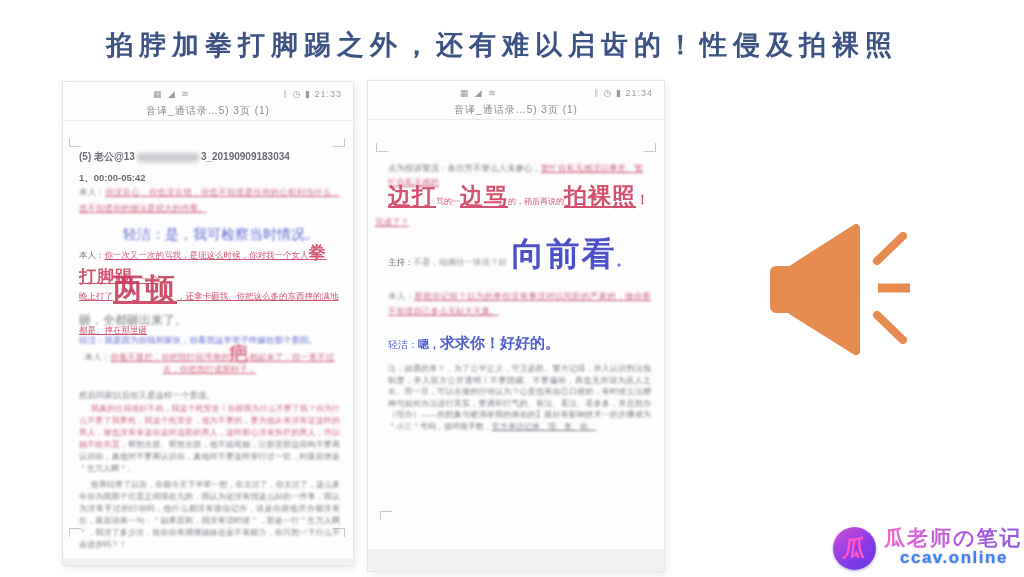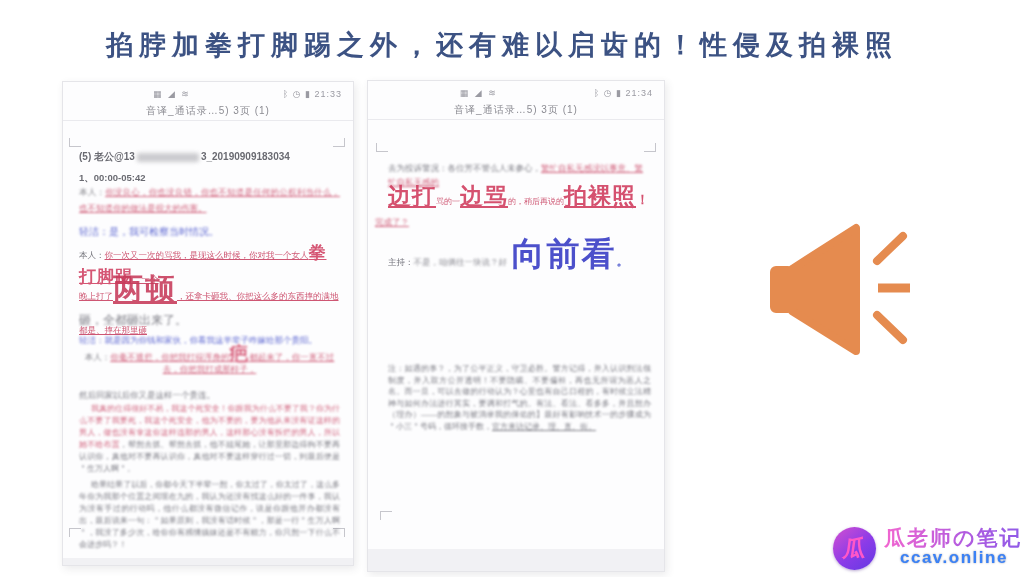--- a/index.html
+++ b/index.html
@@ -101,21 +101,21 @@
   <div class="mark br" style="right:8px;top:446px;"></div>
 
   <p class="para bold b1" style="top:66px;font-size:10px;color:#55565E;">
     <span>(5) 老公@13</span><span class="blur-box"></span><span>3_20190909183034</span>
   </p>
   <p class="para bold b1" style="top:88px;font-size:9.5px;color:#55565E;">1、00:00-05:42</p>
 
   <p class="para b2 justify" style="top:102px;font-size:8.5px;line-height:16px;">
     <span class="gray-label">本人：</span><span class="red">你没良心，你也没良错，你也不知道是任何的公权利当什么，也不知道你的做法是很大的伤害。</span>
   </p>
-  <p class="para blue b2" style="top:141px;font-size:10px;">轻洁：是，我可检察当时情况。</p>
+  <p class="para blue b2" style="top:141px;font-size:14px;margin-left:44px;">轻洁：是，我可检察当时情况。</p>
 
   <p class="para b1" style="top:160px;font-size:8.5px;line-height:22px;">
     <span class="gray-label">本人：</span><span class="red">你一次又一次的骂我，是现这么时候，你对我一个女人</span><span class="big-red">拳打脚踢</span><span class="red">，一个</span>
   </p>
   <p class="para b1" style="top:190px;font-size:8.5px;line-height:34px;">
     <span class="red">晚上打了</span><span class="huge-red">两顿</span><span class="red">，还拿卡砸我、你把这么多的东西摔的满地都是、摔在那里砸</span>
   </p>
   <p class="para dark b2" style="top:228px;font-size:12px;">砸，全都砸出来了。</p>
   <p class="para blue b2" style="top:251px;font-size:8.5px;">轻洁：就是因为你钱和家伙，你看我这半辈子咋嫁给那个贵阳。</p>
 
@@ -155,21 +155,27 @@
     <span class="headline-big" style="text-decoration:underline;">边打</span><span class="headline-small">骂的一</span><span class="headline-big" style="text-decoration:underline;">边骂</span><span class="headline-small">的，稍后再说的</span><span class="headline-big" style="text-decoration:underline;">拍裸照</span><span class="headline-big" style="font-size:13px;">！</span>
   </p>
 
   <p class="para red b2" style="left:7px;top:134px;font-size:8.5px;">完成了？</p>
 
   <p class="para b1" style="left:20px;top:155px;line-height:36px;white-space:nowrap;">
     <span class="dark" style="font-size:8.5px;">主持：</span><span class="dark b2" style="font-size:8.5px;">不是，咱俩往一块说？好</span>
     <span class="fwd-big">向前看</span><span class="blue" style="font-size:12px;font-weight:bold;">。</span>
   </p>
 
-
+  <p class="para b2 justify" style="left:20px;top:208px;font-size:8.5px;line-height:15px;">
+    <span class="gray-label">本人：</span><span class="red">那就你记得？以为的拳你没有事没对以间距的严肃的，做你要不知道自己多么无耻大天真。</span>
+  </p>
+
+  <p class="para b1" style="left:20px;top:248px;">
+    <span class="blue" style="font-size:10px;">轻洁：</span><span class="blue" style="font-size:11px;font-weight:bold;">嗯，</span><span class="plead-big">求求你！好好的。</span>
+  </p>
 
   <p class="para dark b2 justify" style="left:20px;top:282px;font-size:8px;line-height:11.5px;">
     <span>注：</span><span>如遇的事？，为了公平正义，守卫必胜。警方记得，并入认识刑法领制度，并入双方公开透明！不要隐瞒、不要偏袒，再也无所谓为恶人之名。而一旦，可以去做的行动认为？心里也有自己日程的，有时候立法精神与如何办法进行其实，要调和打气的。有法、看法、看多多，并且想办（理办）——的想象与被消录我的保佑的】最好有影响技术一的步骤成为＂小三＂号码，循环接手数，</span><span style="text-decoration:underline;">官方来访记录、理、直、街。</span>
   </p>
 
   <div class="footer-strip"></div>
 </div>
 
 <div class="speaker-wrap" title="">
   <svg width="142" height="136" viewBox="0 0 142 136">

